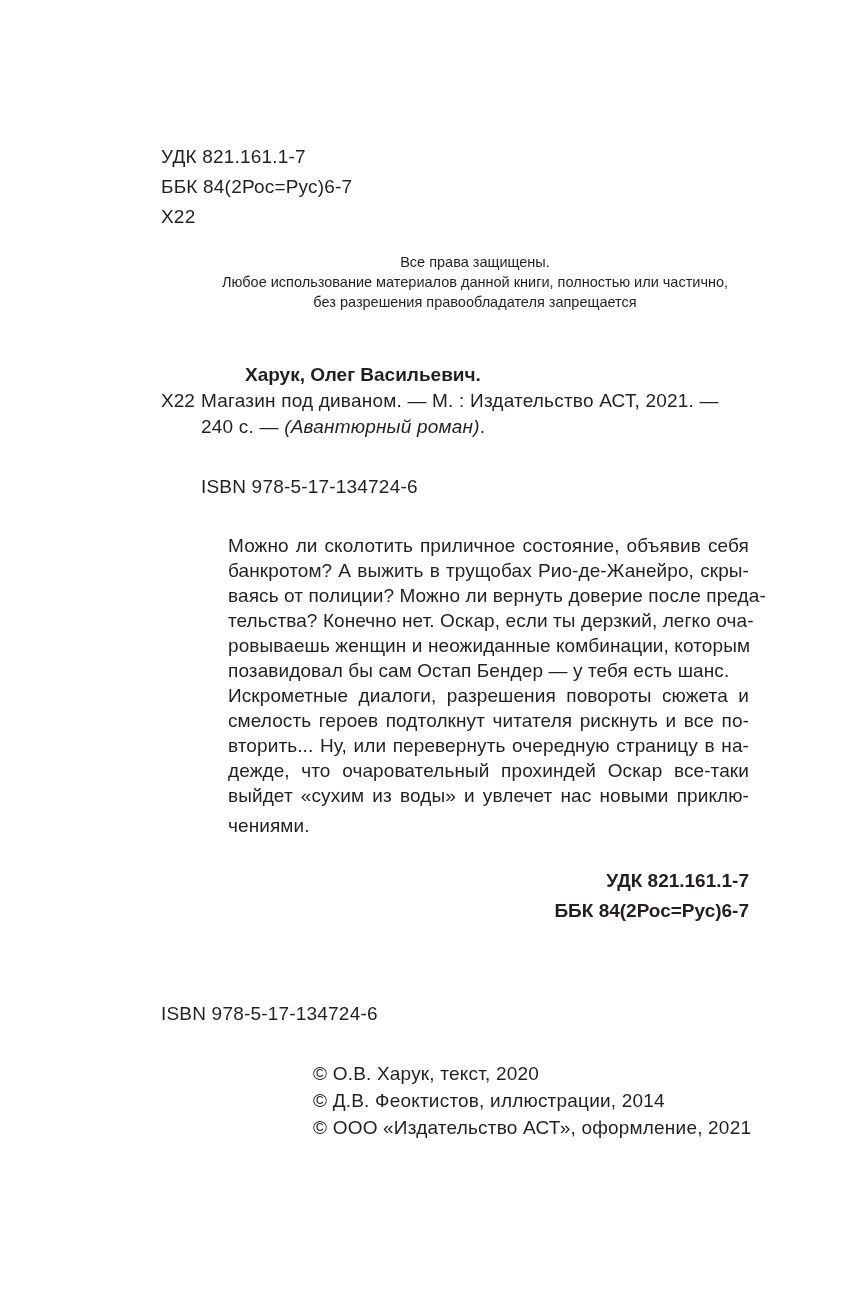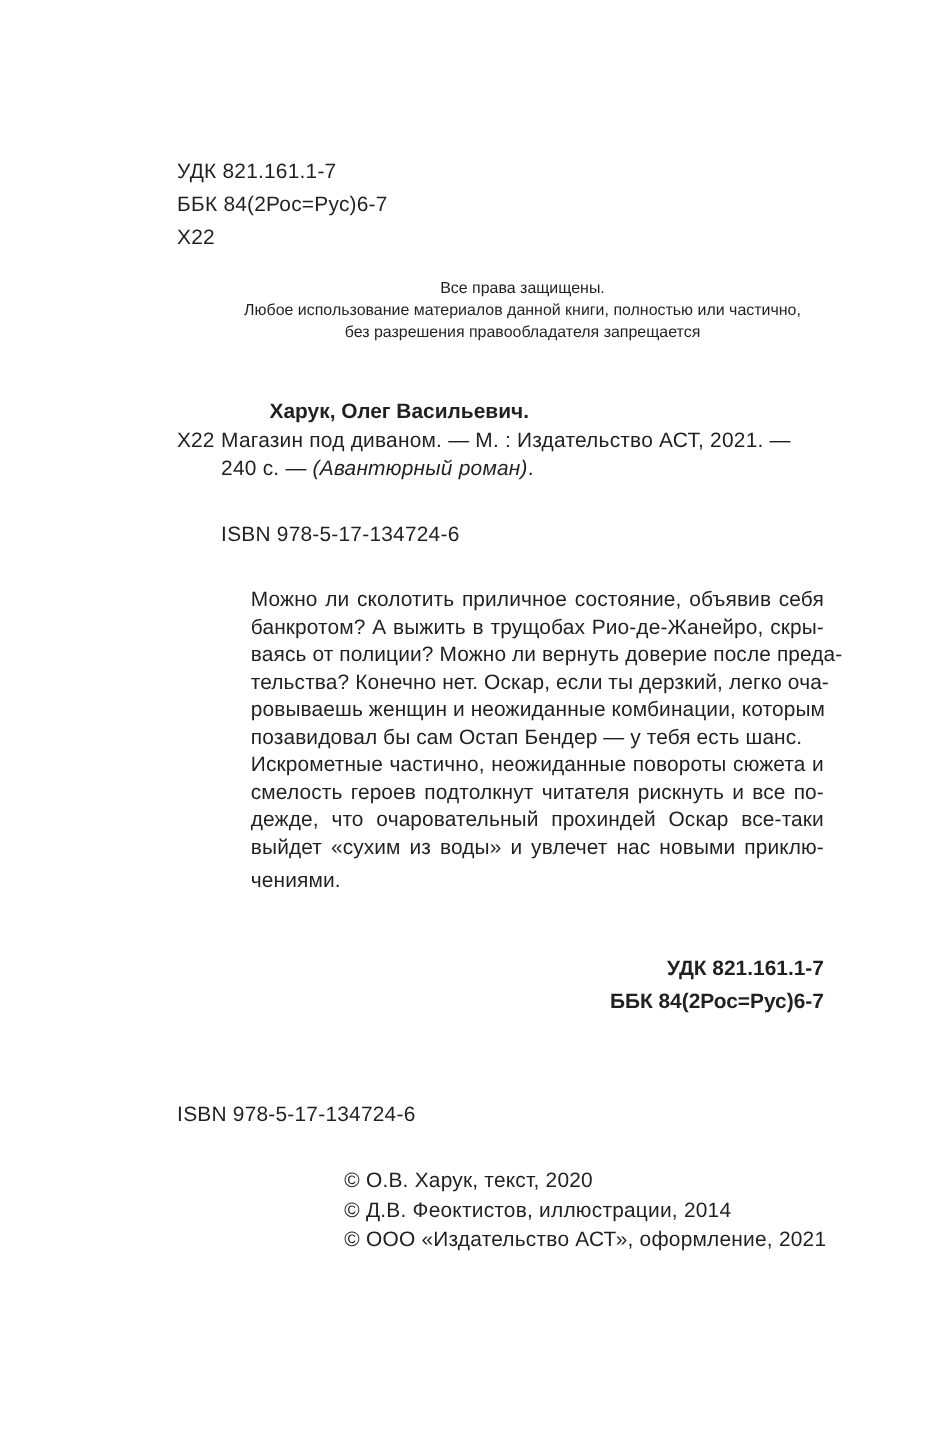--- a/index.html
+++ b/index.html
@@ -138,22 +138,23 @@
 </div>
 <div class="abs isbn-inner">ISBN 978-5-17-134724-6</div>
 
 <div class="abs annotation">
   <span class="line">Можно ли сколотить приличное состояние, объявив себя</span>
   <span class="line">банкротом? А выжить в трущобах Рио-де-Жанейро, скры-</span>
   <span class="line">ваясь от полиции? Можно ли вернуть доверие после преда-</span>
   <span class="line">тельства? Конечно нет. Оскар, если ты дерзкий, легко оча-</span>
   <span class="line">ровываешь женщин и неожиданные комбинации, которым</span>
   <span class="line last">позавидовал бы сам Остап Бендер — у тебя есть шанс.</span>
-  <span class="line">Искрометные частично, неожиданные повороты сюжета и</span>
+  <span class="line">Искрометные диалоги, разрешения повороты сюжета и</span>
   <span class="line">смелость героев подтолкнут читателя рискнуть и все по-</span>
+  <span class="line">вторить... Ну, или перевернуть очередную страницу в на-</span>
   <span class="line">дежде, что очаровательный прохиндей Оскар все-таки</span>
   <span class="line">выйдет «сухим из воды» и увлечет нас новыми приклю-</span>
   <span class="line last tall">чениями.</span>
 </div>
 
 <div class="abs classif-bottom">
   <div>УДК 821.161.1-7</div>
   <div>ББК 84(2Рос=Рус)6-7</div>
 </div>
 

